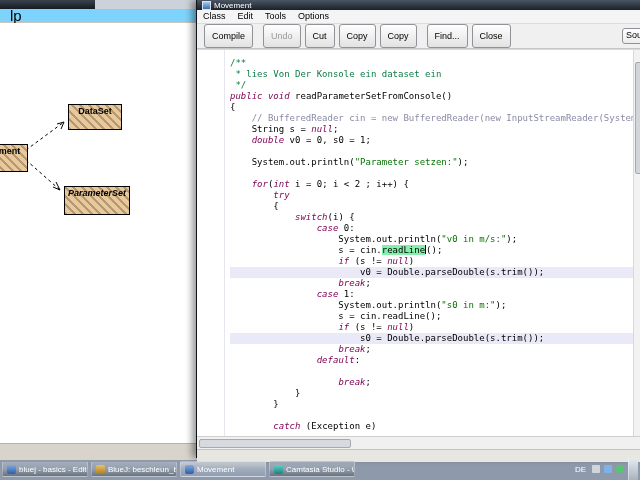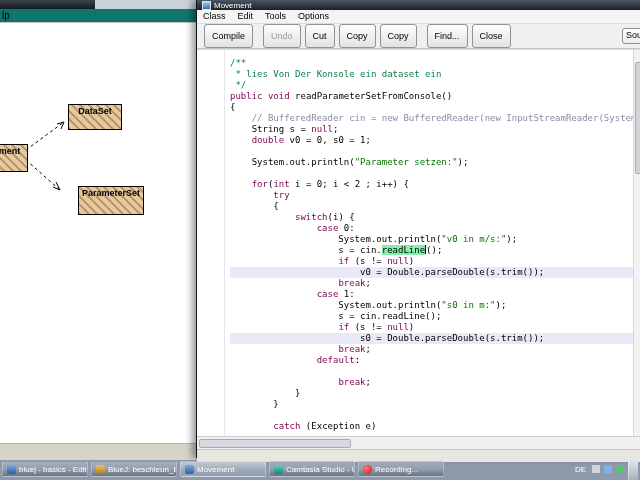--- a/index.html
+++ b/index.html
@@ -3,33 +3,33 @@
 <meta charset="utf-8">
 <style>
   html,body{margin:0;padding:0;background:#444;}
   .screen{position:relative;width:640px;height:480px;overflow:hidden;background:#8e9aab;
           font-family:"Liberation Sans",sans-serif;}
 
   
   .bluej-main{position:absolute;left:0;top:0;width:197px;height:458px;background:#fff;}
   .bm-titlebar{position:relative;height:9px;background:linear-gradient(#39424e,#161b22);}
   .bm-titlebar::after{content:"";position:absolute;left:95px;right:0;top:0;bottom:0;background:#ccd2da;}
-  .bm-menubar{height:13px;background:#0f766e;border-bottom:1px solid #c9c5bc;
-              font-size:10px;line-height:13px;padding-left:2px;color:#000;}
+  .bm-menubar{height:13px;background:#7dd3fc;border-bottom:1px solid #c9c5bc;
+              font-size:15px;line-height:13px;padding-left:10px;color:#000;}
   .bm-client{position:relative;height:420px;background:#ffffff;overflow:hidden;}
   .bm-bottom{height:16px;background:#d8d4cc;border-top:1px solid #b6b2aa;}
 
   .class-box{position:absolute;border:1px solid #000;
      background-color:#e9c99b;
      background-image:repeating-linear-gradient(45deg,rgba(115,95,65,.45) 0px,rgba(115,95,65,.45) 2px,transparent 2px,transparent 6px);
      text-align:center;font-size:9px;font-weight:bold;color:#000;overflow:hidden;}
   .class-box .class-label{display:block;margin-top:1px;white-space:nowrap;}
   .box-dataset{left:68px;top:81px;width:52px;height:24px;}
   .box-movement{left:-32px;top:121px;width:58px;height:26px;}
-  .box-paramset{left:78px;top:163px;width:64px;height:27px;}
+  .box-paramset{left:64px;top:163px;width:64px;height:27px;font-style:italic;}
   .uses-arrows{position:absolute;left:0;top:0;pointer-events:none;}
 
   
   .editor{position:absolute;left:196px;top:0;width:446px;height:458px;background:#f0f0f0;
           border-left:1px solid #10141a;box-shadow:-4px 0 7px rgba(0,0,0,.4);}
   .ed-titlebar{height:10px;background:linear-gradient(#4a5663,#1b2129);color:#fff;
                display:flex;align-items:center;gap:3px;padding-left:5px;font-size:8px;}
   .ed-icon{width:7px;height:7px;background:linear-gradient(#a8c9f2,#3a6ea5);border:1px solid #d9e5f5;flex:0 0 7px;}
   .ed-menubar{height:13px;background:#f4f4f4;border-bottom:1px solid #dcdcdc;
               display:flex;align-items:center;font-size:9px;color:#000;}
@@ -44,21 +44,21 @@
              font-size:9px;line-height:13px;padding-left:3px;color:#000;
              background:linear-gradient(#ffffff,#ececec);border:1px solid #8f9398;border-radius:3px 0 0 3px;}
 
   .ed-codewrap{position:relative;height:386px;background:#fff;display:flex;border-top:1px solid #dadada;}
   .ed-gutter{width:27px;background:#fff;border-right:1px solid #e6e6f0;flex:0 0 27px;}
   .ed-code{flex:1;padding:8px 0 0 5px;font-family:"DejaVu Sans Mono",monospace;
            font-size:9px;color:#000;overflow:hidden;}
   .code-line{height:11px;line-height:11px;white-space:pre;}
   .code-line.shade{background:#e9e9f7;}
   .tp{color:#000;text-align:right;}
-  .tk{color:#7f0055;}
+  .tk{color:#7f0055;font-style:italic;}
   .ts{color:#067406;}
   .tj{color:#0b7d45;}
   .tc{color:#8a8aa6;}
   .th{background:#86efac;color:#000;}
   .tx{display:inline-block;width:0;height:9px;border-left:1px solid #000;vertical-align:-1px;}
 
   .ed-vscroll{position:absolute;right:0;top:0;width:9px;height:386px;background:#f2f2f2;border-left:1px solid #d8d8d8;}
   .vthumb{position:absolute;left:1px;right:1px;top:12px;height:110px;background:#d2d5d9;border:1px solid #a6a9ae;border-radius:2px;}
   .ed-hscroll{position:relative;height:12px;background:#f0f0f0;border-top:1px solid #cfcfcf;}
   .hthumb{position:absolute;left:2px;top:2px;width:150px;height:7px;background:#d6d9dd;border:1px solid #a6a9ae;border-radius:2px;}
@@ -200,24 +200,20 @@
       <span>BlueJ:  beschleun_b...</span>
     </div>
     <div class="task-btn active">
       <span class="task-icon ic-bluej"></span>
       <span>Movement</span>
     </div>
     <div class="task-btn">
       <span class="task-icon ic-camtasia"></span>
       <span>Camtasia Studio - U...</span>
     </div>
-    <div class="task-btn">
-      <span class="task-icon ic-record"></span>
-      <span>Recording...</span>
-    </div>
     <div class="tray">
       <span class="tray-lang">DE</span>
       <span class="tray-ico ti1"></span>
       <span class="tray-ico ti2"></span>
       <span class="tray-ico ti3"></span>
       <span class="tray-corner"></span>
     </div>
   </div>
 
 </div>

